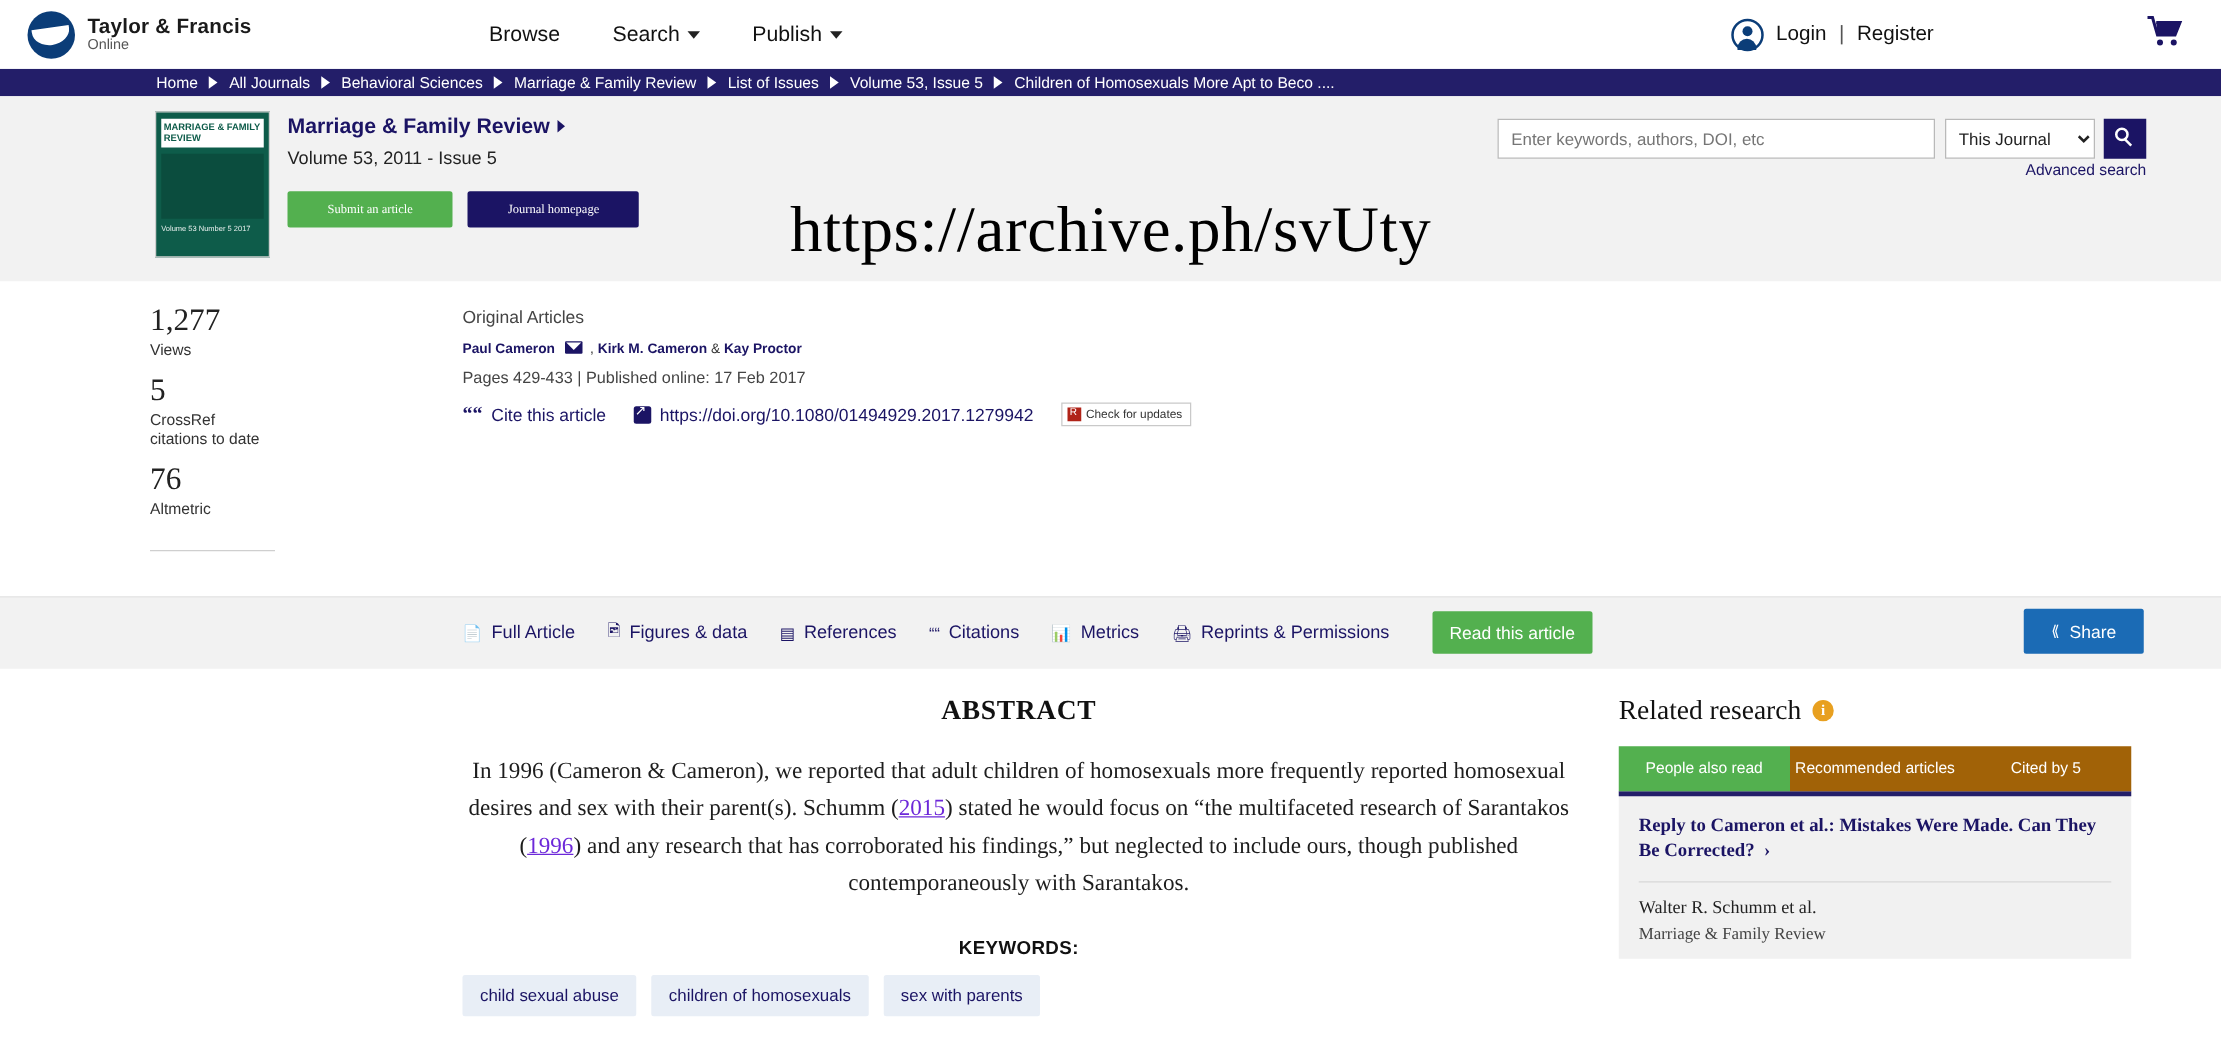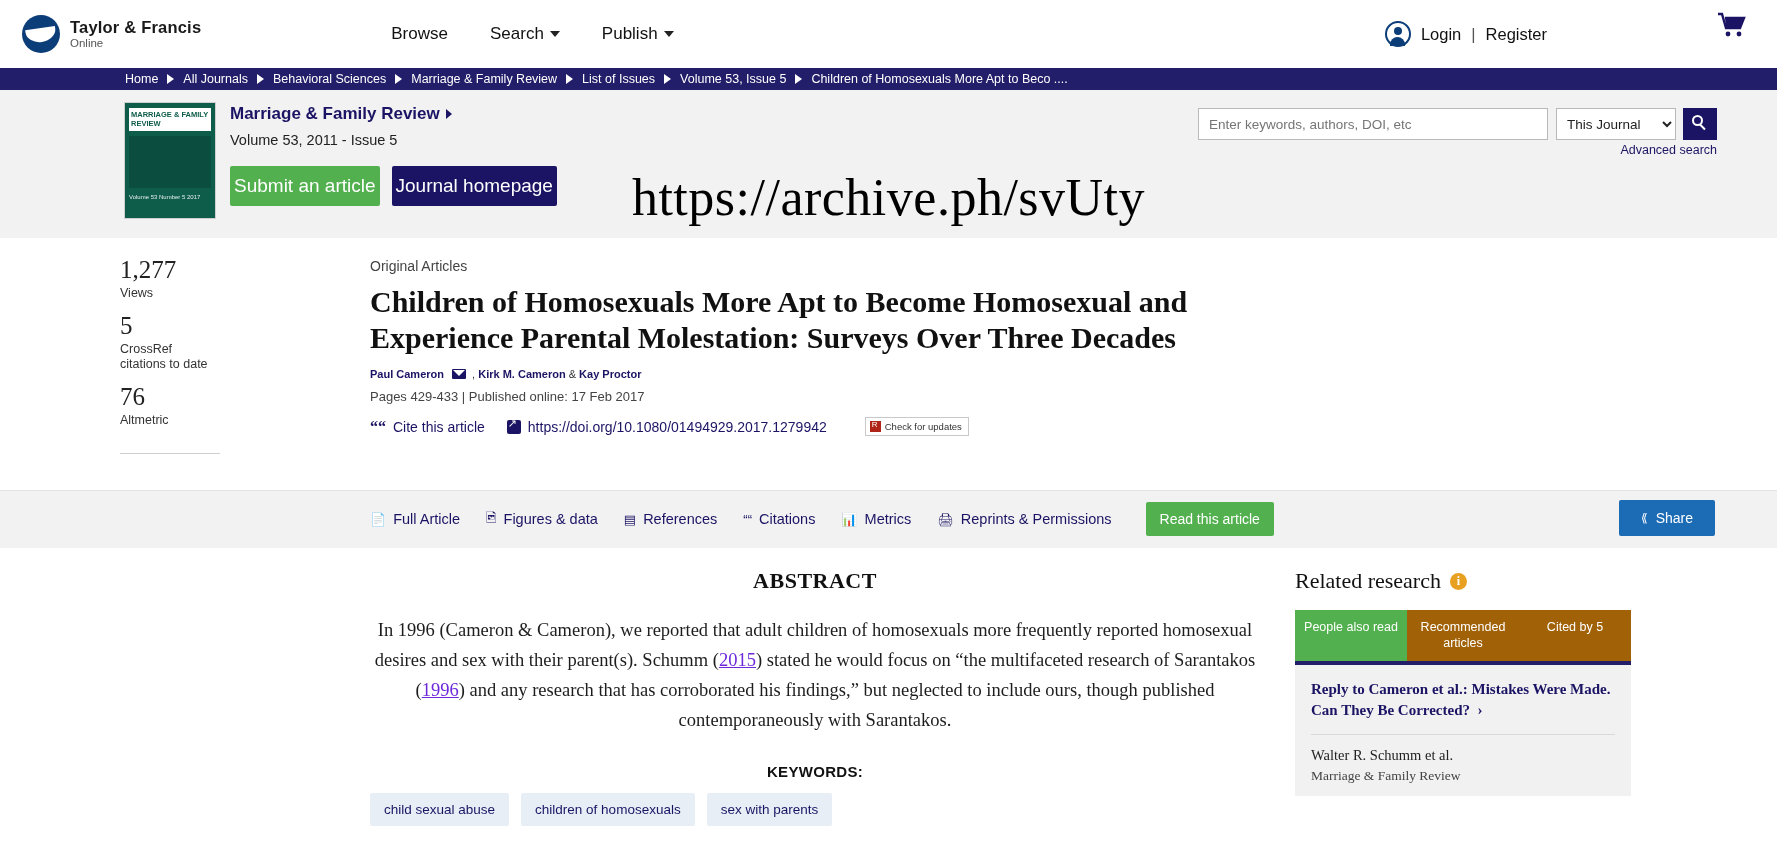--- a/index.html
+++ b/index.html
@@ -8,21 +8,21 @@
     width: 1777px;
     height: 848px;
     overflow: hidden;
     font-family: "Liberation Sans", sans-serif;
     background: #ffffff;
     color: #222;
   }
 
   
   .topbar {
-    height: 68px;
+    height: 55px;
     background: #ffffff;
     display: flex;
     align-items: center;
     padding: 0 22px;
     position: relative;
   }
   .logo-wrap { display: flex; align-items: center; gap: 10px; }
   .logo-mark {
     width: 38px; height: 38px; border-radius: 50%;
     background: #0b3d78;
@@ -135,22 +135,22 @@
   }
   .chev-right {
     width: 0; height: 0;
     border-top: 5px solid transparent;
     border-bottom: 5px solid transparent;
     border-left: 6px solid #1b1464;
   }
   .journal-vol { font-size: 14.5px; color: #222; margin-top: 8px; }
   .journal-btns { margin-top: 18px; display: flex; gap: 12px; }
   .btn {
-    font-size: 19px; padding: 9px 4px; border: none; cursor: pointer;
-    color: #fff; border-radius: 2px;
+    font-size: 10px; padding: 9px 32px; border: none; cursor: pointer;
+    color: #fff; border-radius: 2px; font-family: Liberation Serif, serif;
   }
   .btn-green { background: #53b04f; }
   .btn-blue  { background: #1b1464; }
 
   .search-area { position: absolute; right: 60px; top: 18px; text-align: right; }
   .search-row { display: flex; align-items: stretch; }
   .search-input {
     width: 350px; height: 32px;
     border: 1px solid #b9b9b9; background: #fff;
     padding: 0 10px; font-size: 13.5px; color: #555;
@@ -229,21 +229,21 @@
   .cite-link { color: #1b1464; text-decoration: none; display: flex; align-items: center; gap: 7px; }
   .quote-ico { font-family: "Liberation Serif", serif; font-weight: 700; color:#1b1464; font-size: 16px; }
   .ext-ico {
     width: 14px; height: 14px; background: #1b1464; border-radius: 2px;
     position: relative;
   }
   .ext-ico::after {
     content:"↗"; position:absolute; left:1px; top:-3px; color:#fff; font-size:11px;
   }
   .crossmark {
-    margin-left: 16px;
+    margin-left: 0;
     border: 1px solid #c9c9c9; background: #fff;
     font-size: 9.5px; color: #333;
     padding: 3px 6px 3px 4px;
     display: flex; align-items: center; gap: 4px;
   }
   .cm-sq { width: 11px; height: 11px; background: #b02318; position: relative; }
   .cm-sq::after{ content:"R"; position:absolute; left:2px; top:-1px; color:#fff; font-size:8px;}
 
   
   .tabsbar {
@@ -285,21 +285,21 @@
   }
   .abs-p a { color: #6d28d9; }
   .kw-h { font-weight: 700; font-size: 15px; color: #111; margin-top: 27px; letter-spacing: .3px;}
   .kws { margin-top: 13px; display: flex; gap: 12px; }
   .kw {
     background: #e8eef6; color: #1b1464; text-decoration: none;
     font-size: 13.5px; padding: 9px 14px; border-radius: 2px;
   }
 
   
-  .related { position: absolute; top: 330px; left: 1295px; width: 336px; }
+  .related { position: absolute; top: 330px; left: 1295px; width: 410px; }
   .rel-h {
     font-family: "Liberation Serif", serif;
     font-size: 22px; color: #111; display: flex; align-items: center; gap: 9px;
   }
   .info-badge {
     width: 17px; height: 17px; border-radius: 50%;
     background: #e8a020; color: #fff; font-size: 12px; font-weight: 700;
     display: flex; align-items: center; justify-content: center;
     font-family: "Liberation Serif", serif;
   }
@@ -432,21 +432,20 @@
       <div class="metric-lbl">CrossRef citations to date</div>
     </div>
     <div class="metric-block">
       <div class="metric-num">76</div>
       <div class="metric-lbl">Altmetric</div>
     </div>
   </div>
 
   <div class="article">
     <div class="art-type">Original Articles</div>
-    <h1 class="art-title">Children of Homosexuals More Apt to Become Homosexual and Experience Parental Molestation: Surveys Over Three Decades</h1>
 
     <div class="authors">
       <a href="#">Paul Cameron</a>
       <span class="env"></span>
       <span class="plain">,</span>
       <a href="#">Kirk M. Cameron</a>
       <span class="plain">&amp;</span>
       <a href="#">Kay Proctor</a>
     </div>
 

